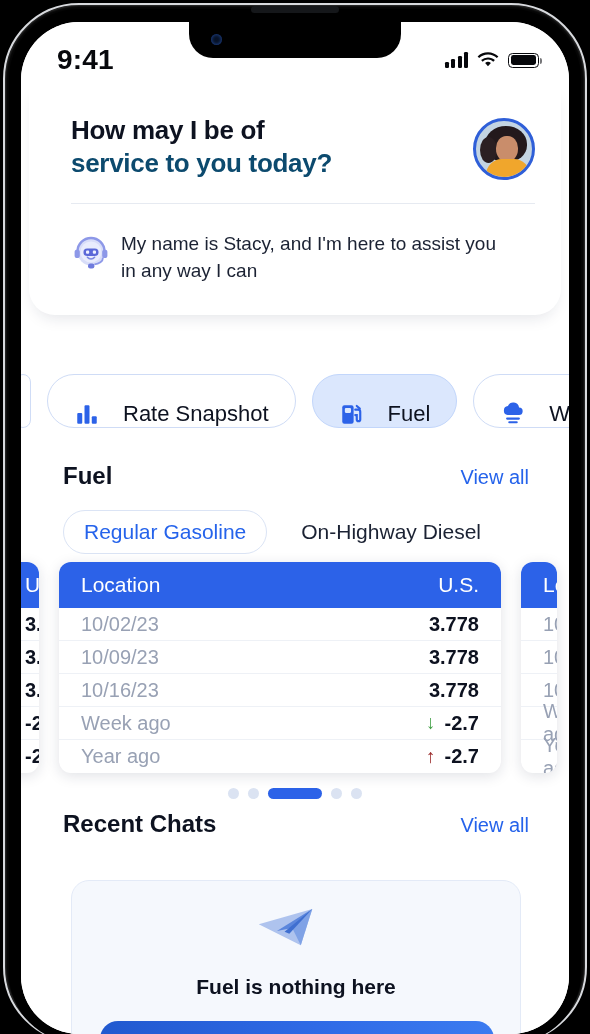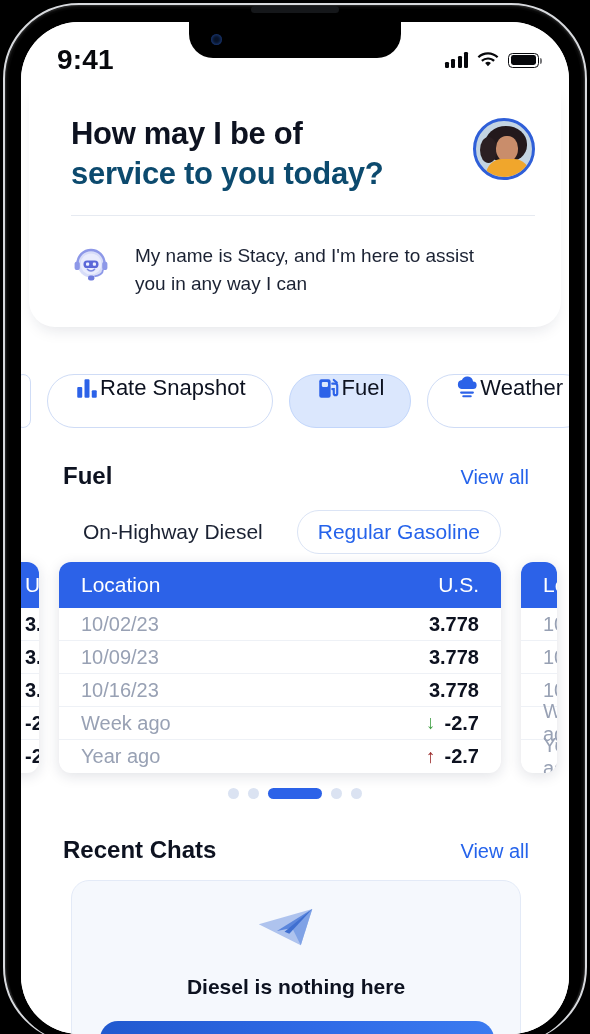--- a/index.html
+++ b/index.html
@@ -70,21 +70,21 @@
   .page{ position:absolute; inset:0; background:#fff; }
 
   
   .hero-card{
     position:absolute; left:8px; top:62px; width:532px;
     background:#fff; border-radius:0 0 26px 26px;
     box-shadow:0 8px 16px -6px rgba(22,32,60,.13);
     padding:30px 26px 30px 42px;
   }
   .hero-top{ display:flex; align-items:flex-start; justify-content:space-between; gap:14px;}
-  .hero-title{ font-size:31px; font-weight:700; line-height:1.28; letter-spacing:-.3px;}
+  .hero-title{ font-size:26px; font-weight:700; line-height:1.28; letter-spacing:-.3px;}
   .hero-l1{ color:#0d1220; display:block;}
   .hero-l2{ color:#0c4a6e; display:block;}
   .avatar{
     width:62px; height:62px; border-radius:50%; flex:0 0 auto; margin-top:4px;
     border:3px solid #2f5fd8; background:#c3d4e2; position:relative; overflow:hidden;
   }
   .av-hair{
     position:absolute; left:9px; top:5px; width:42px; height:36px; border-radius:50% 50% 46% 46%;
     background:#23191c;
   }
@@ -95,31 +95,31 @@
   .av-face{
     position:absolute; left:20px; top:15px; width:22px; height:26px; border-radius:46% 46% 50% 50%;
     background:#c98d6b;
   }
   .av-body{
     position:absolute; left:10px; bottom:-6px; width:44px; height:24px; border-radius:16px 16px 0 0;
     background:#f0a62c;
   }
   .hero-divider{ height:1px; background:#e6eaf1; margin:22px 0 0 0;}
 
-  .bot-row{ display:flex; gap:24px; align-items:flex-start; padding:26px 26px 0 0;justify-content:space-between;}
+  .bot-row{ display:flex; gap:10px; align-items:flex-start; padding:26px 26px 0 0;justify-content:space-between;}
   .bot-avatar{ width:40px; height:40px; flex:0 0 auto; position:relative; margin-top:3px;}
   .bot-text{ font-size:19px; line-height:1.45; color:#1b2233; }
 
   
   .chips{
     position:absolute; top:348px; left:0; width:548px; height:62px;
     display:flex; align-items:center; gap:16px; padding-left:4px;
   }
   .chip{
-    display:flex; align-items:flex-start; gap:0; flex:0 0 auto;
+    display:flex; align-items:flex-end; gap:23px; flex:0 0 auto;
     height:54px; padding:0 26px; border-radius:28px;
     border:1.6px solid #cfdcf6; background:#fff;
     font-size:22px; color:#0d1220;
   }
   .chip.chip-partial{ padding:0; width:16px; overflow:hidden; margin-left:-10px;}
   .chip.active{ background:#dbe7fd; border-color:#c2d6fb;}
   .chip-ico{ width:26px; height:26px; flex:0 0 auto; display:block;}
 
   
   .sec-head{
@@ -281,22 +281,22 @@
           <span>Weather</span>
         </div>
       </div>
 
       <div class="sec-head" style="top:440px">
         <div class="sec-title">Fuel</div>
         <div class="sec-link">View all</div>
       </div>
 
       <div class="subtabs">
+        <div class="subtab active">Regular Gasoline</div>
         <div class="subtab">On-Highway Diesel</div>
-        <div class="subtab active">Regular Gasoline</div>
       </div>
 
       <div class="carousel">
 
         <div class="tcard edge edge-left">
           <div class="thead">
             <span>U.S.</span>
           </div>
           <div class="trow">
               <span class="tval">3.778</span>
@@ -372,33 +372,33 @@
       </div>
 
       <div class="dots">
         <span class="dot"></span>
         <span class="dot"></span>
         <span class="dot active"></span>
         <span class="dot"></span>
         <span class="dot"></span>
       </div>
 
-      <div class="sec-head" style="top:814px">
+      <div class="sec-head" style="top:788px">
         <div class="sec-title">Recent Chats</div>
         <div class="sec-link">View all</div>
       </div>
 
       <div class="empty-card">
         <svg class="plane" viewBox="0 0 90 46">
           <path d="M6 18 L62 2 L50 40 Z" fill="#aec3ee"></path>
           <path d="M62 2 L50 40 L41 22 Z" fill="#7fa2e6"></path>
           <path d="M62 2 L41 22 L25 25 Z" fill="#5b86dc"></path>
           <path d="M62 2 L33 26 L38 28 Z" fill="#3f6fd0"></path>
         </svg>
-        <div class="empty-text">Diesel is nothing here</div>
+        <div class="empty-text">Fuel is nothing here</div>
         <div class="cta"></div>
       </div>
 
     </div>
   </div>
 
   <div class="notch">
     <div class="notch-speaker"></div>
     <div class="notch-cam"></div>
   </div>

